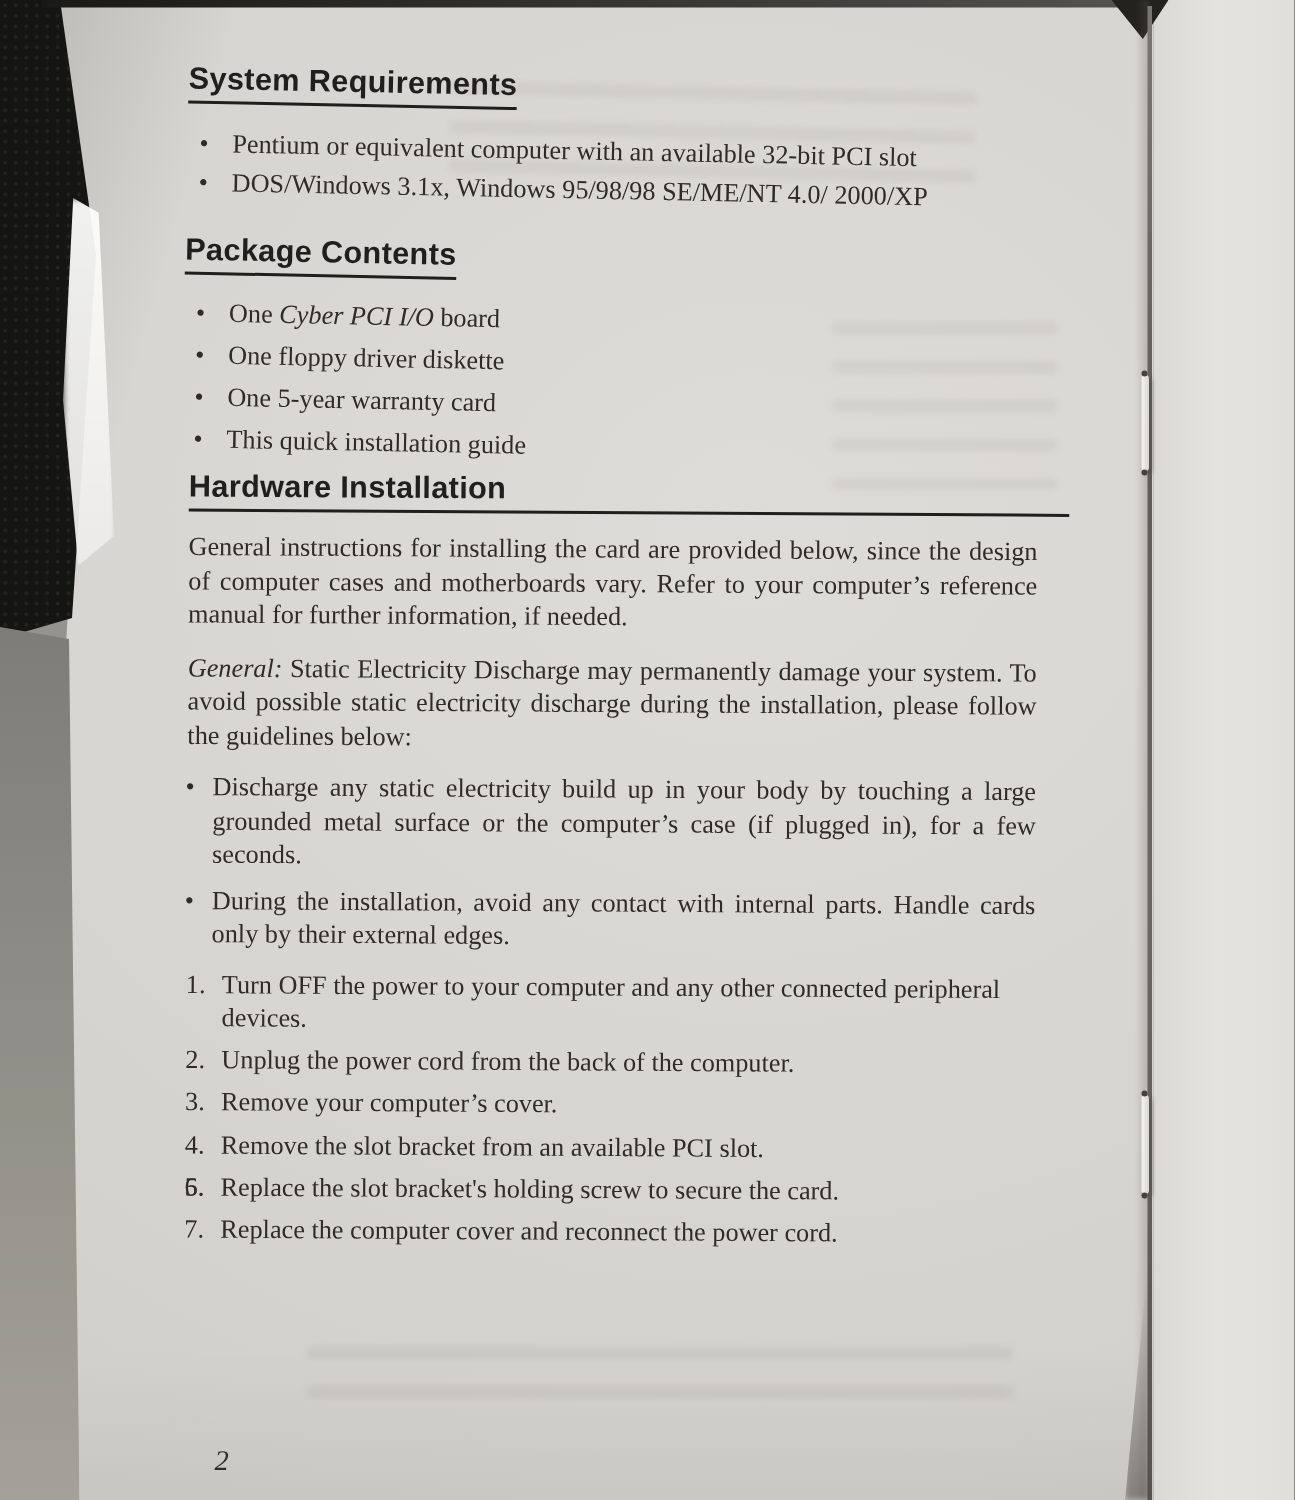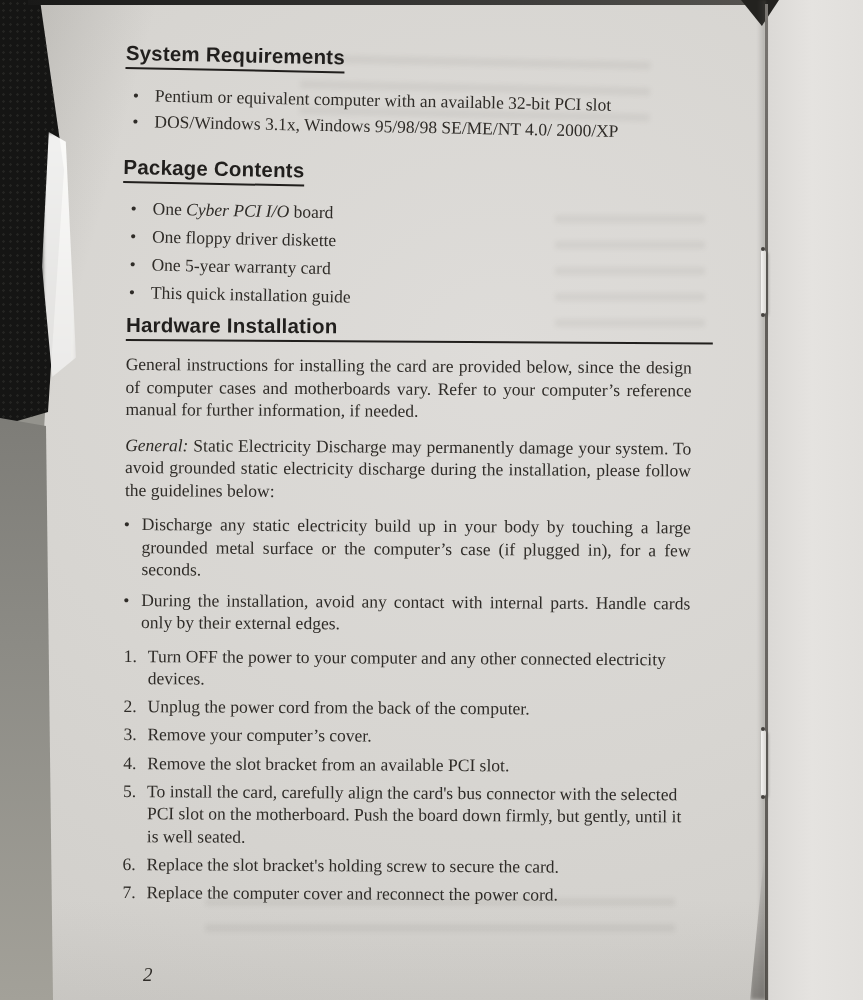--- a/index.html
+++ b/index.html
@@ -116,33 +116,33 @@
         <li>One 5-year warranty card</li>
         <li>This quick installation guide</li>
       </ul>
     </div>
 
     <div class="groupB">
       <div class="h full">Hardware Installation</div>
 
       <p class="para">General instructions for installing the card are provided below, since the design of computer cases and motherboards vary. Refer to your computer’s reference manual for further information, if needed.</p>
 
-      <p class="para" style="margin-top:13px;"><em>General:</em><span> Static Electricity Discharge may permanently damage your system. To avoid grounded static electricity discharge during the installation, please follow the guidelines below:</span></p>
+      <p class="para" style="margin-top:13px;"><em>General:</em><span> Static Electricity Discharge may permanently damage your system. To avoid possible static electricity discharge during the installation, please follow the guidelines below:</span></p>
 
       <ul class="gl">
         <li>Discharge any static electricity build up in your body by touching a large grounded metal surface or the computer’s case (if plugged in), for a few seconds.</li>
         <li>During the installation, avoid any contact with internal parts. Handle cards only by their external edges.</li>
       </ul>
 
       <div class="steps">
-        <div class="step"><span class="num">1.</span><span>Turn OFF the power to your computer and any other connected electricity devices.</span></div>
+        <div class="step"><span class="num">1.</span><span>Turn OFF the power to your computer and any other connected peripheral devices.</span></div>
         <div class="step"><span class="num">2.</span><span>Unplug the power cord from the back of the computer.</span></div>
         <div class="step"><span class="num">3.</span><span>Remove your computer’s cover.</span></div>
         <div class="step"><span class="num">4.</span><span>Remove the slot bracket from an available PCI slot.</span></div>
-        <div class="step"><span class="num">5.</span><span>To install the card, carefully align the card's bus connector with the selected PCI slot on the motherboard. Push the board down firmly, but gently, until it is well seated.</span></div>
+        <div class="step"><span class="num">5.</span></div>
         <div class="step"><span class="num">6.</span><span>Replace the slot bracket's holding screw to secure the card.</span></div>
         <div class="step"><span class="num">7.</span><span>Replace the computer cover and reconnect the power cord.</span></div>
       </div>
     </div>
 
     <div class="pagenum">2</div>
   </div>
 </div>
 
 </body></html>

